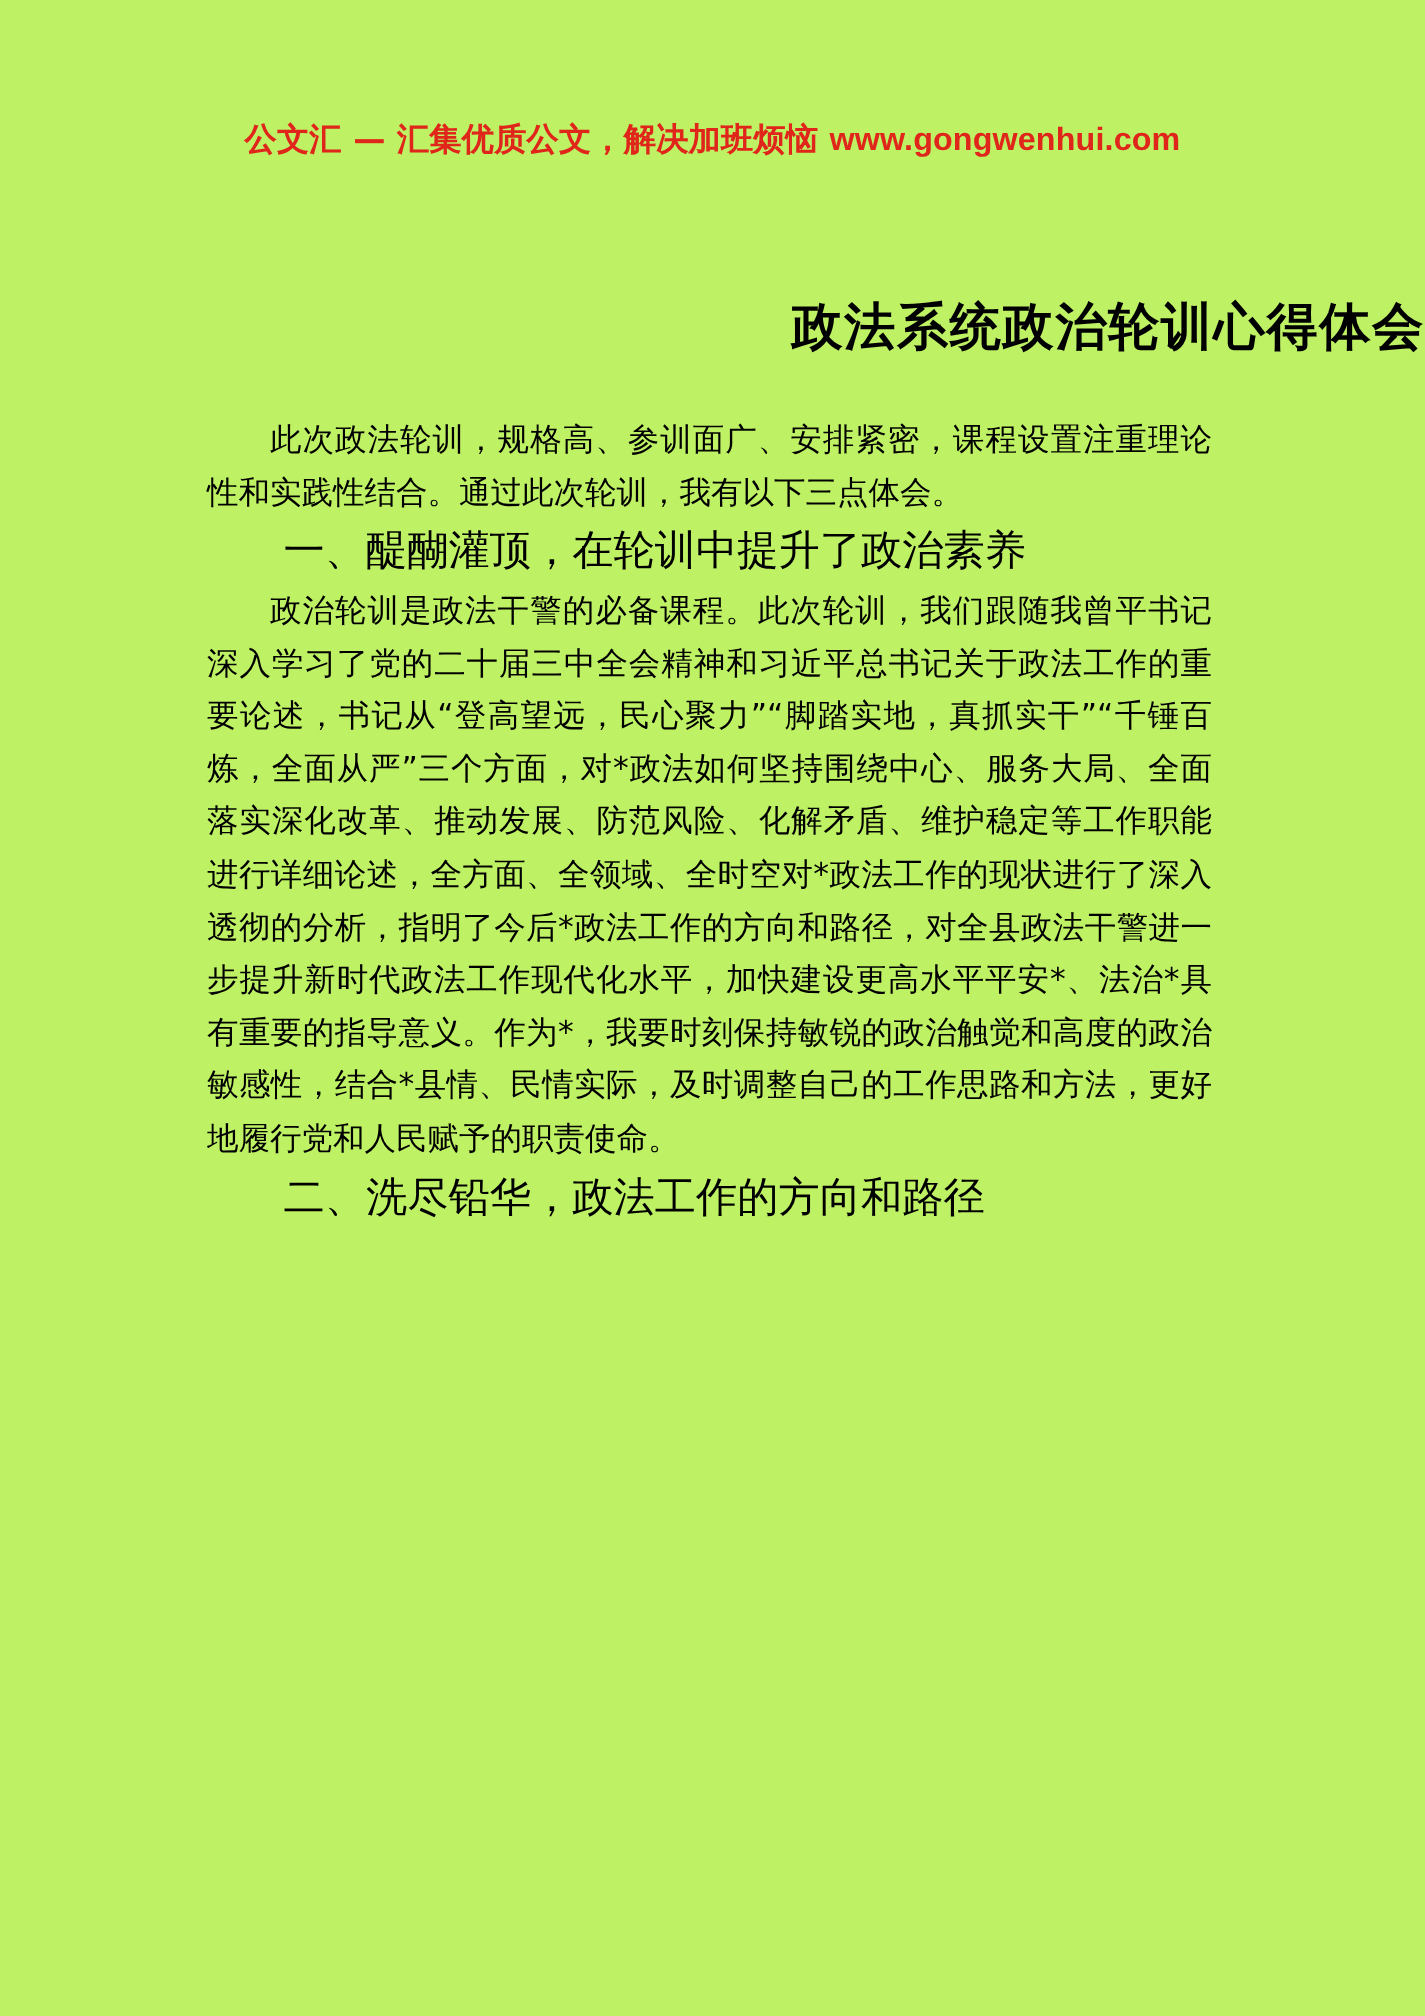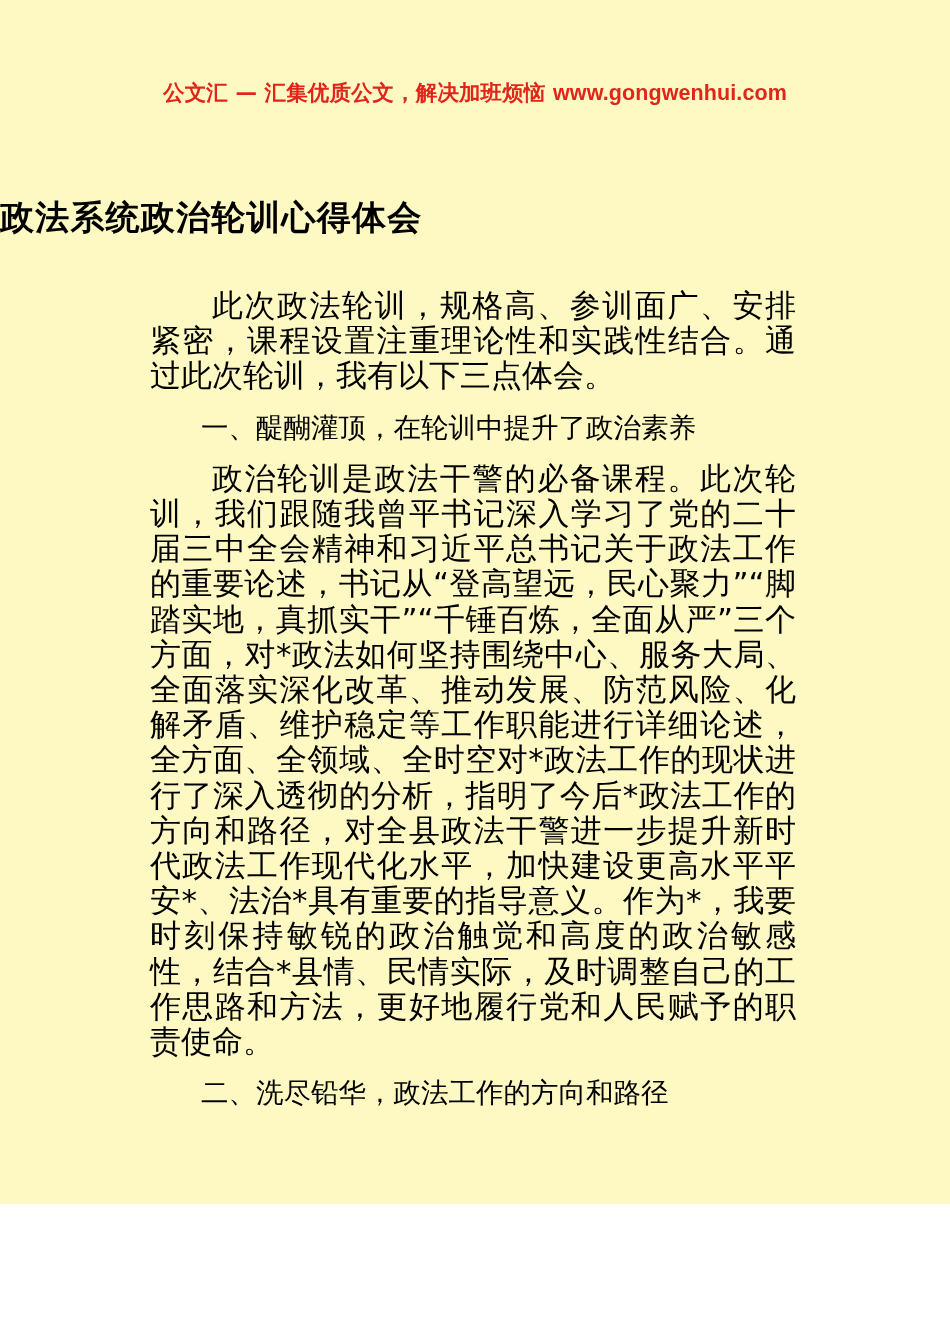--- a/index.html
+++ b/index.html
@@ -3,22 +3,22 @@
 <meta charset="utf-8">
 <style>
   html, body {
     margin: 0;
     padding: 0;
     background: #ffffff;
   }
   .page {
     position: relative;
     width: 950px;
-    height: 1204px;
-    background: #fef9c3;
+    height: 1344px;
+    background: #bef264;
     margin: 0 auto;
     overflow: hidden;
     font-family: "DejaVu Sans", "Liberation Sans", sans-serif;
   }
   .watermark-header {
     position: absolute;
     top: 78px;
     left: 0;
     width: 950px;
     text-align: center;
@@ -31,52 +31,52 @@
   }
   .watermark-header .url {
     font-family: "Liberation Sans", sans-serif;
     font-weight: 600;
   }
   .doc-title {
     position: absolute;
     top: 172px;
     left: 0;
     width: 950px;
-    text-align: left;
+    text-align: right;
     font-size: 34px;
     font-weight: 700;
     color: #000000;
     letter-spacing: 1.2px;
     font-family: "DejaVu Sans", "Liberation Sans", sans-serif;
   }
   .body-block {
     position: absolute;
     top: 272px;
     left: 134px;
     width: 678px;
   }
   .para {
-    font-size: 31px;
+    font-size: 21px;
     line-height: 35.2px;
     color: #000000;
     text-align: justify;
     text-justify: inter-ideograph;
     letter-spacing: 0px;
-    margin: 16px;
+    margin: 4px;
     font-family: "DejaVu Sans", "Liberation Sans", sans-serif;
   }
   .para.indent {
     text-indent: 2em;
   }
   .section-heading {
     font-size: 27.5px;
     line-height: 35.2px;
     color: #000000;
     text-indent: 2em;
-    margin: 12px;
+    margin: 0;
     text-align: left;
     font-family: "DejaVu Sans", "Liberation Sans", sans-serif;
   }
 </style>
 </head>
 <body>
 
 <div class="page">
 
   <div class="watermark-header">

